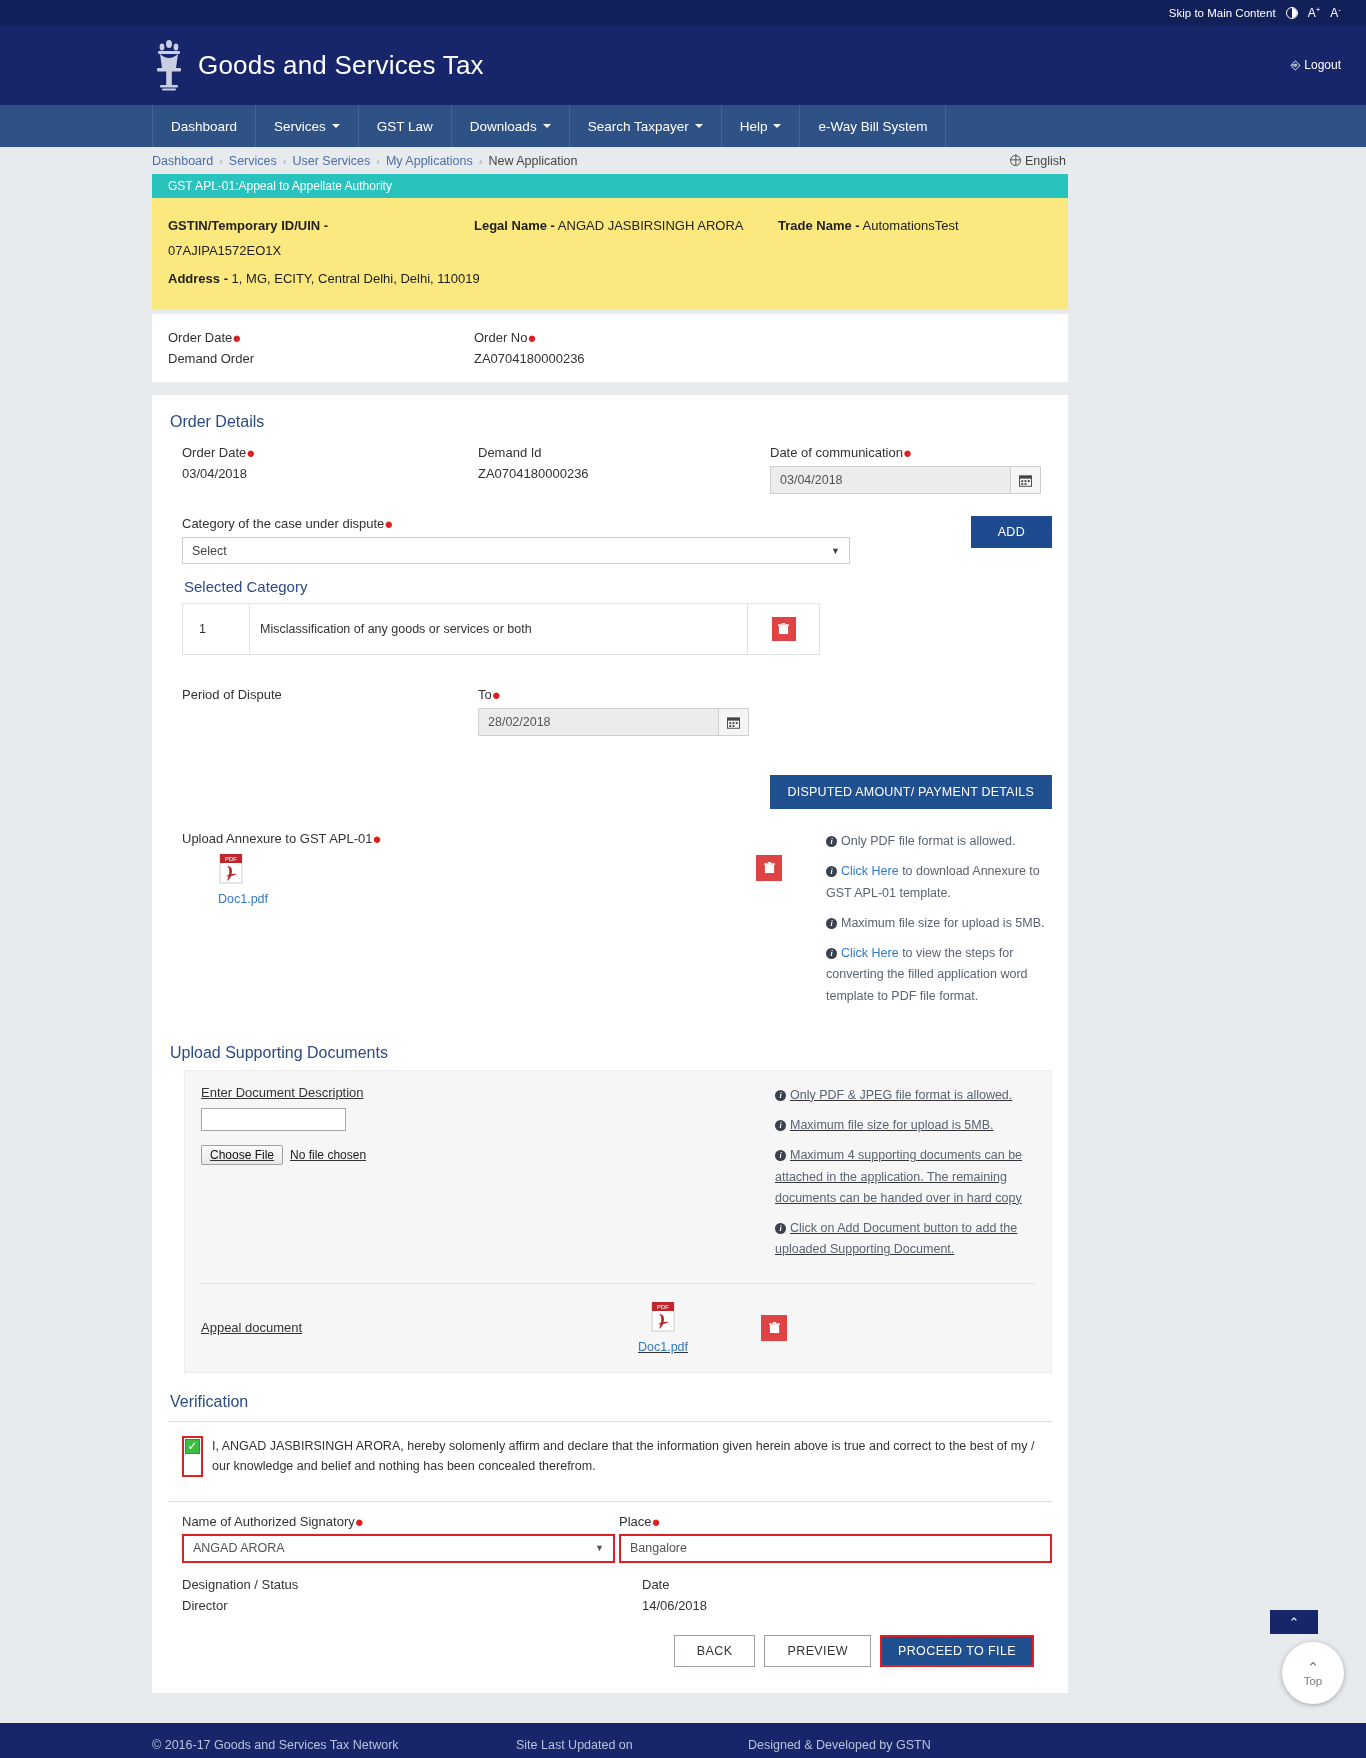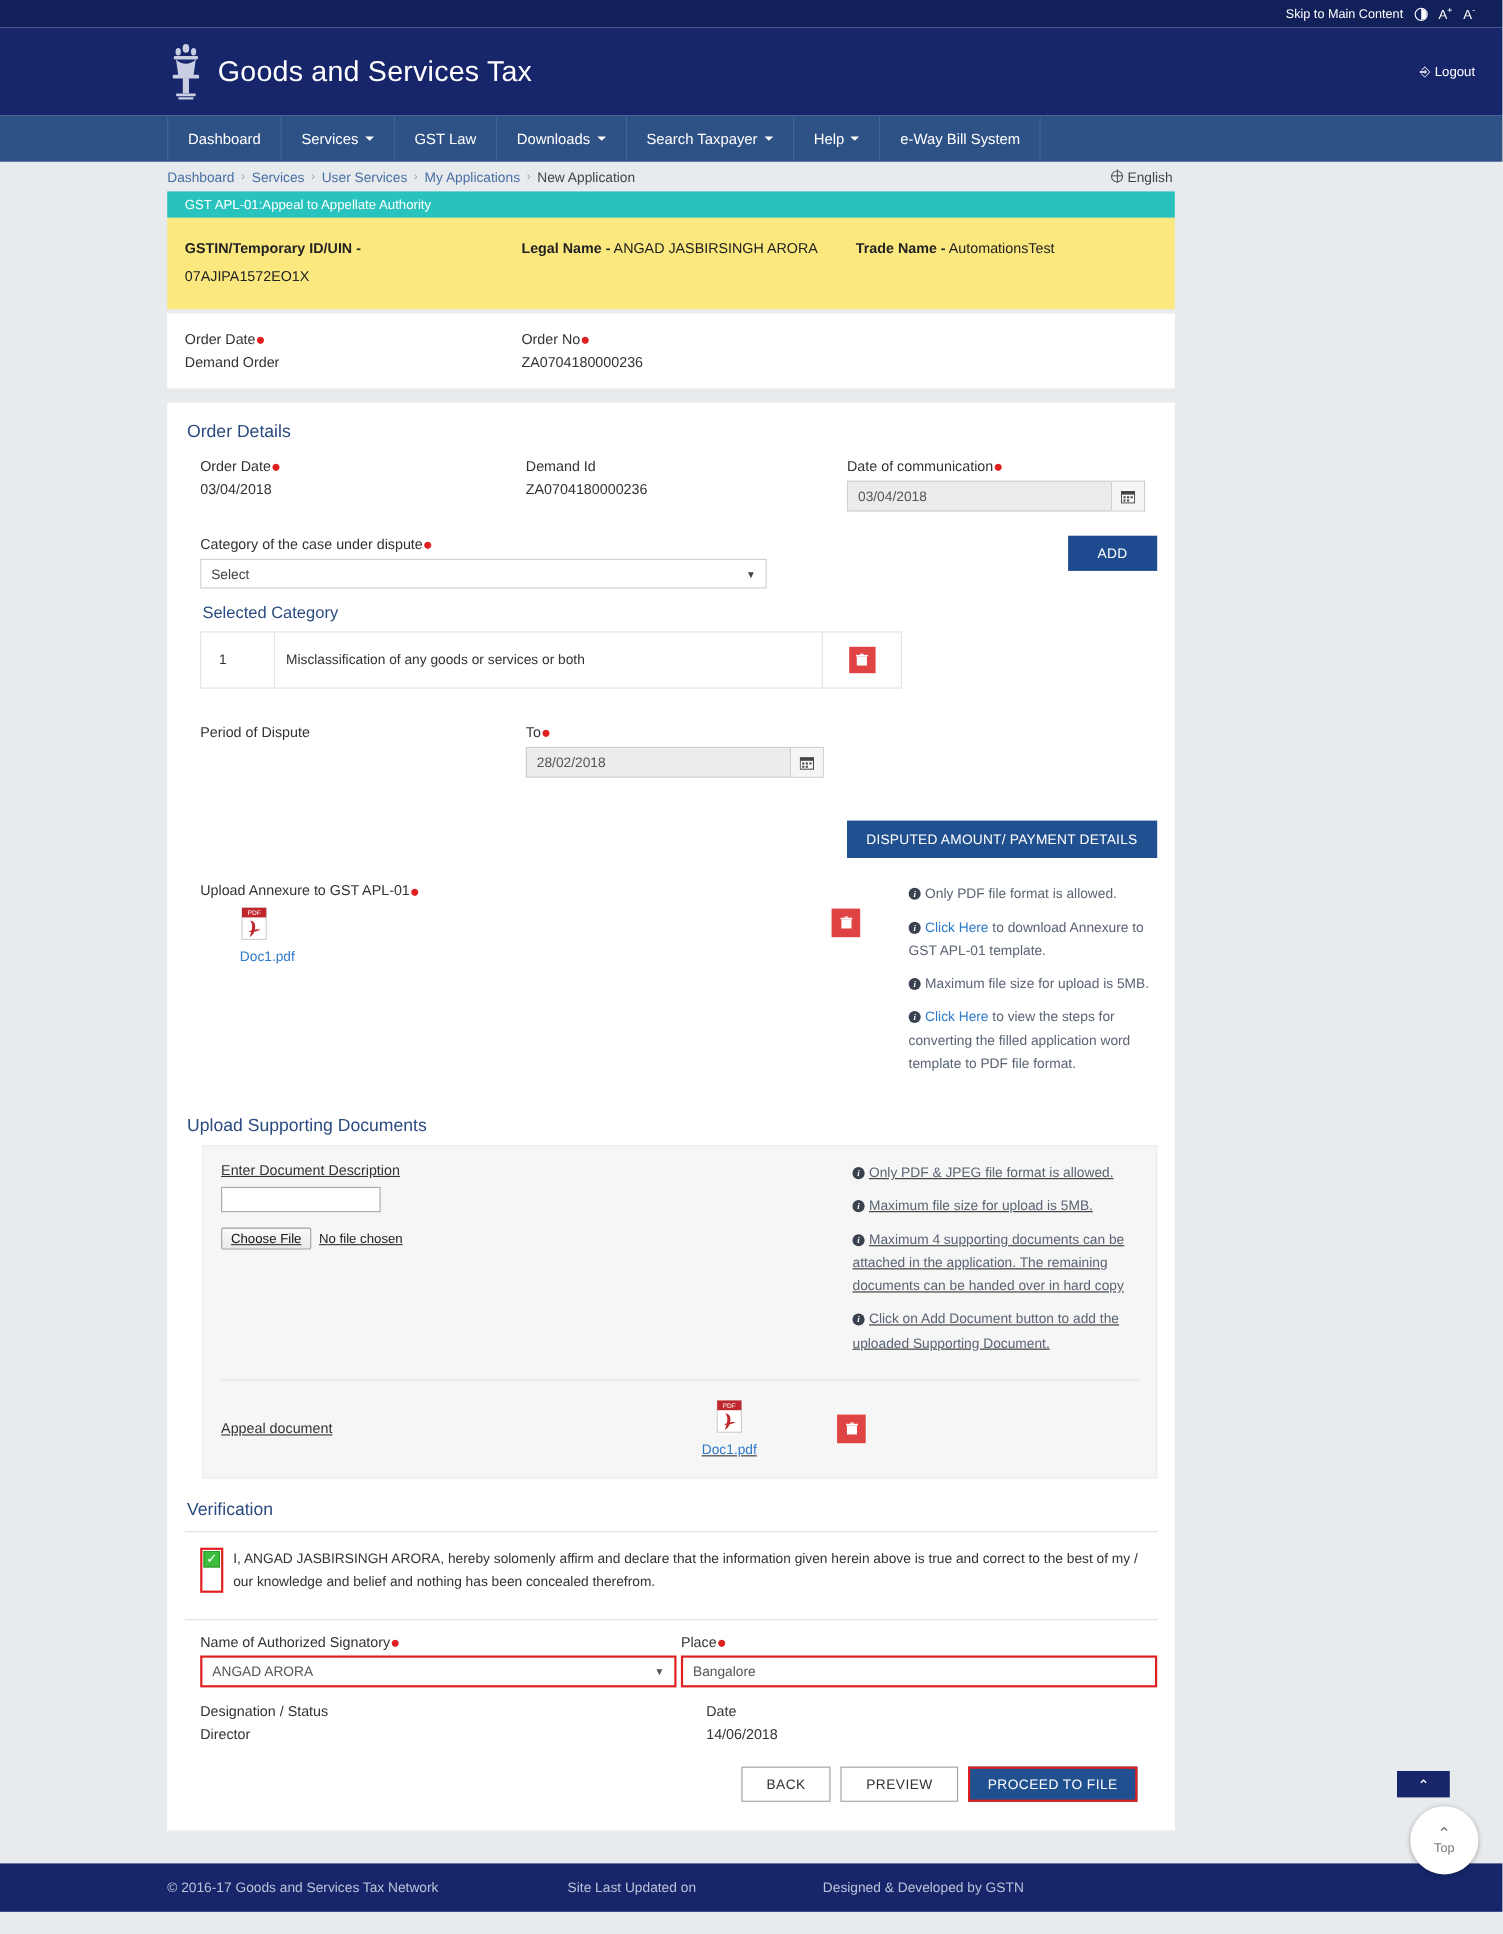--- a/index.html
+++ b/index.html
@@ -146,21 +146,21 @@
   .datefield .txt{
     flex:1; display:flex; align-items:center; padding-left:9px;
     font-size:12.5px; color:#555;
   }
   .datefield .cal{
     width:30px; border-left:1px solid #cfcfcf; background:#f5f5f5;
     display:flex; align-items:center; justify-content:center; cursor:pointer;
   }
 
   .selectbox{
-    width:515px; height:27px; border:1px solid #cfcfcf; background:#fff;
+    width:668px; height:27px; border:1px solid #cfcfcf; background:#fff;
     display:flex; align-items:center; padding:0 9px; font-size:12.5px; color:#444;
     margin-top:6px; cursor:pointer; justify-content:space-between;
   }
   .selectbox .car{ font-size:9px; color:#444; }
 
   .btn-add{
     position:absolute; right:0; top:0;
     background:#1e4b8f; color:#fff; font-size:12.5px;
     padding:9px 27px; border:none; cursor:pointer; letter-spacing:.3px;
   }
@@ -353,20 +353,24 @@
       </div>
       <div class="c2">
         <b>Legal Name -</b>
         <span>ANGAD JASBIRSINGH ARORA</span>
       </div>
       <div class="c3">
         <b>Trade Name -</b>
         <span>AutomationsTest</span>
       </div>
     </div>
+    <div style="margin-top:4px;">
+      <b>Address -</b>
+      <span>1, MG, ECITY, Central Delhi, Delhi, 110019</span>
+    </div>
   </div>
 
   <div class="whitebox">
     <div class="two-col">
       <div class="c1">
         <div class="lbl"><span>Order Date</span><span class="req">●</span></div>
         <div class="val">Demand Order</div>
       </div>
       <div class="c2">
         <div class="lbl"><span>Order No</span><span class="req">●</span></div>

